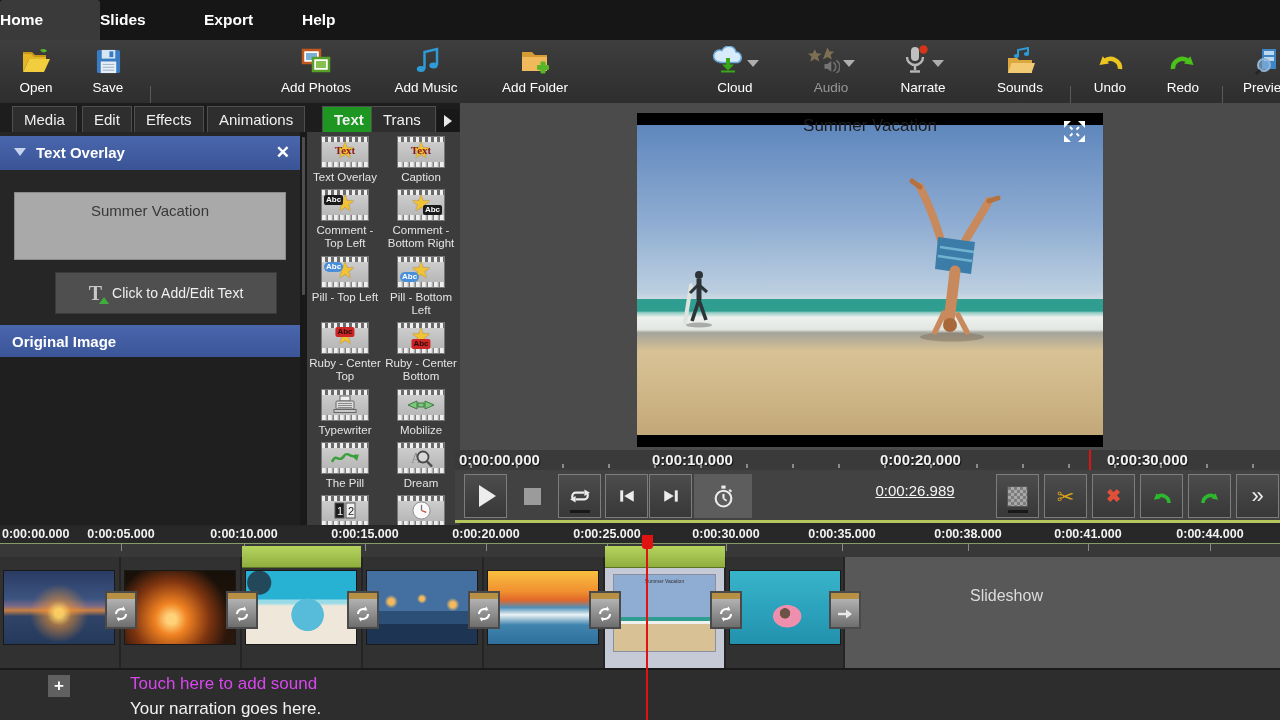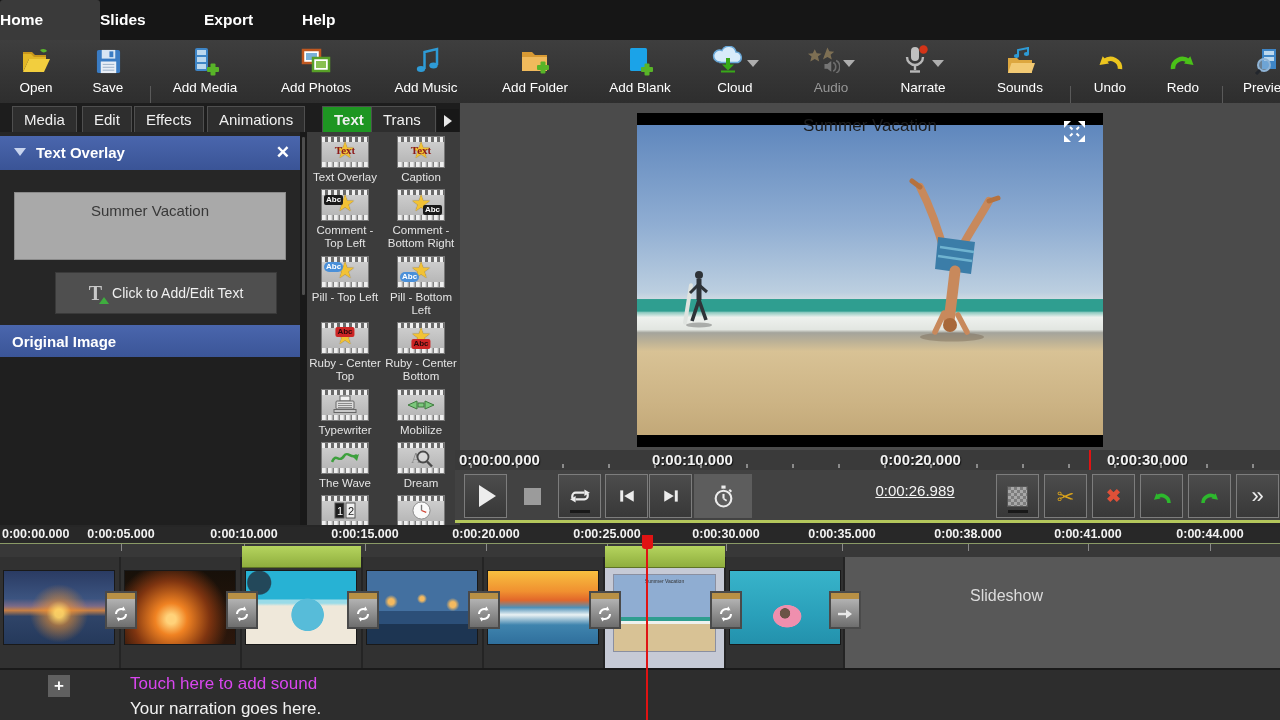--- a/index.html
+++ b/index.html
@@ -195,33 +195,20 @@
             <rect x="2" y="2" width="24" height="24" rx="2" fill="#3a7cc4"></rect>
             <rect x="7" y="2" width="14" height="9" fill="#d8e6f4"></rect>
             <rect x="15" y="3.5" width="4" height="6" fill="#3a7cc4"></rect>
             <rect x="6" y="14" width="16" height="12" fill="#e8eef6"></rect>
             <path d="M8 17h12M8 20h12M8 23h12" stroke="#9ab0c8" stroke-width="1"></path>
           </svg>
       </span>
         <span class="tlabel">Save</span>
     </div>
     <div class="tsep" style="left:150px"></div>
-    <div class="tbtn" style="left:160px;width:90px">
-      <span class="icorow">
-        <svg width="30" height="30" viewBox="0 0 30 30">
-            <rect x="5" y="2" width="13" height="23" rx="2" fill="#3e85c6"></rect>
-            <rect x="7" y="4" width="9" height="5" fill="#bcd8ee"></rect>
-            <rect x="7" y="11" width="9" height="5" fill="#bcd8ee"></rect>
-            <rect x="7" y="18" width="9" height="5" fill="#bcd8ee"></rect>
-            <rect x="17" y="21" width="12" height="5" rx="1" fill="#58b428"></rect>
-            <rect x="20.5" y="17.5" width="5" height="12" rx="1" fill="#58b428"></rect>
-          </svg>
-      </span>
-        <span class="tlabel">Add Media</span>
-    </div>
     <div class="tbtn" style="left:266px;width:100px">
       <span class="icorow">
         <svg width="30" height="28" viewBox="0 0 30 28">
             <rect x="2" y="3" width="17" height="13" fill="#fff" stroke="#c05820" stroke-width="2.5"></rect>
             <rect x="5" y="6" width="11" height="7" fill="#7ab0d8"></rect>
             <rect x="12" y="11" width="16" height="13" fill="#fff" stroke="#58a028" stroke-width="2.5"></rect>
             <rect x="15" y="14" width="10" height="7" fill="#88c050"></rect>
           </svg>
       </span>
         <span class="tlabel">Add Photos</span>
@@ -239,30 +226,20 @@
     <div class="tbtn" style="left:485px;width:100px">
       <span class="icorow">
         <svg width="30" height="27" viewBox="0 0 30 27">
             <path d="M2 4h10l3 3h12v16H2z" fill="#d89a34"></path>
             <path d="M2 9h25v14H2z" fill="#f0ba5c"></path>
             <rect x="17" y="17" width="12" height="5" rx="1" fill="#58b428"></rect>
             <rect x="20.5" y="13.5" width="5" height="12" rx="1" fill="#58b428"></rect>
           </svg>
       </span>
         <span class="tlabel">Add Folder</span>
-    </div>
-    <div class="tbtn" style="left:595px;width:90px">
-      <span class="icorow">
-        <svg width="28" height="30" viewBox="0 0 28 30">
-            <rect x="4" y="2" width="17" height="23" rx="1.5" fill="#1ba3e8"></rect>
-            <rect x="15" y="21" width="12" height="5" rx="1" fill="#58b428"></rect>
-            <rect x="18.5" y="17.5" width="5" height="12" rx="1" fill="#58b428"></rect>
-          </svg>
-      </span>
-        <span class="tlabel">Add Blank</span>
     </div>
     <div class="tbtn" style="left:695px;width:80px">
       <span class="icorow">
           <span>
         <svg width="32" height="27" viewBox="0 0 32 27">
               <path d="M8 16a6 6 0 1 1 2-11.5A7.5 7.5 0 0 1 24 6a5.5 5.5 0 0 1 2 10.5H8z" fill="#d8ebfa" stroke="#6aa8d8" stroke-width="1.5"></path>
               <rect x="14" y="12" width="4" height="7" fill="#38a818"></rect>
               <path d="M10 18.5h12l-6 6z" fill="#38a818"></path>
               <rect x="9" y="24.5" width="14" height="2" fill="#38a818"></rect>
             </svg>
@@ -460,21 +437,21 @@
       </div>
       <div class="fxlabel">Mobilize</div>
     </div>
     <div class="fx">
       <div class="fstrip">
         <svg style="position:absolute;left:9px;top:7px" width="28" height="16" viewBox="0 0 28 16">
             <path d="M1 12C5 2 8 14 13 6c4-6 7 4 13-1" stroke="#3da03d" stroke-width="2.6" fill="none"></path>
             <path d="M26 11l2-7-6 3z" fill="#3da03d"></path>
           </svg>
       </div>
-      <div class="fxlabel">The Wave</div>
+      <div class="fxlabel">The Pill</div>
     </div>
     <div class="fx">
       <div class="fstrip">
         <svg style="position:absolute;left:11px;top:5px" width="24" height="20" viewBox="0 0 24 20">
             <text x="2" y="15" font-size="14" fill="#8a8a8a" font-family="serif">A</text>
             <circle cx="14" cy="9" r="5.5" stroke="#4a4a4a" stroke-width="1.8" fill="rgba(255,255,255,.35)"></circle>
             <line x1="18" y1="13.5" x2="23" y2="18.5" stroke="#4a4a4a" stroke-width="2.4"></line>
           </svg>
       </div>
       <div class="fxlabel">Dream</div>

